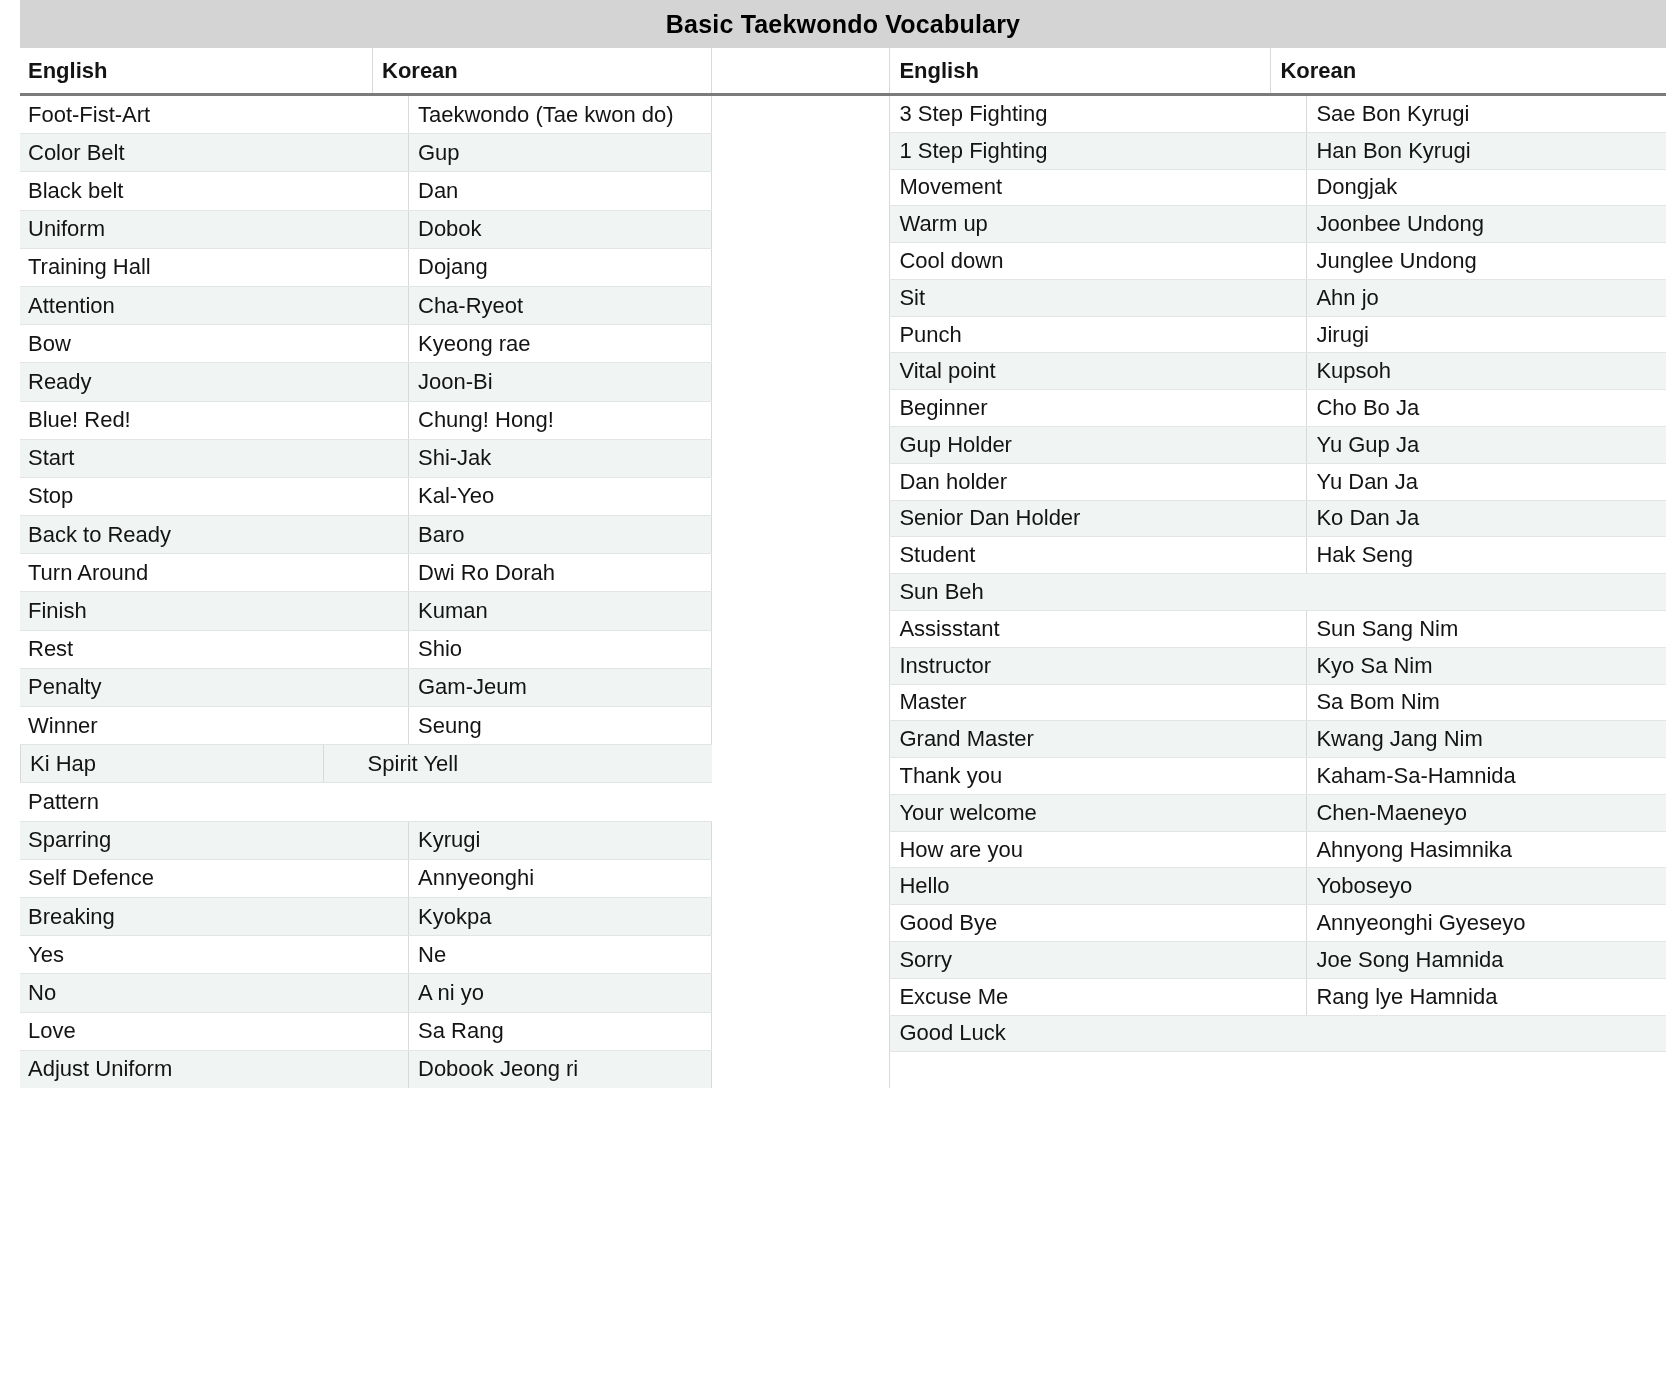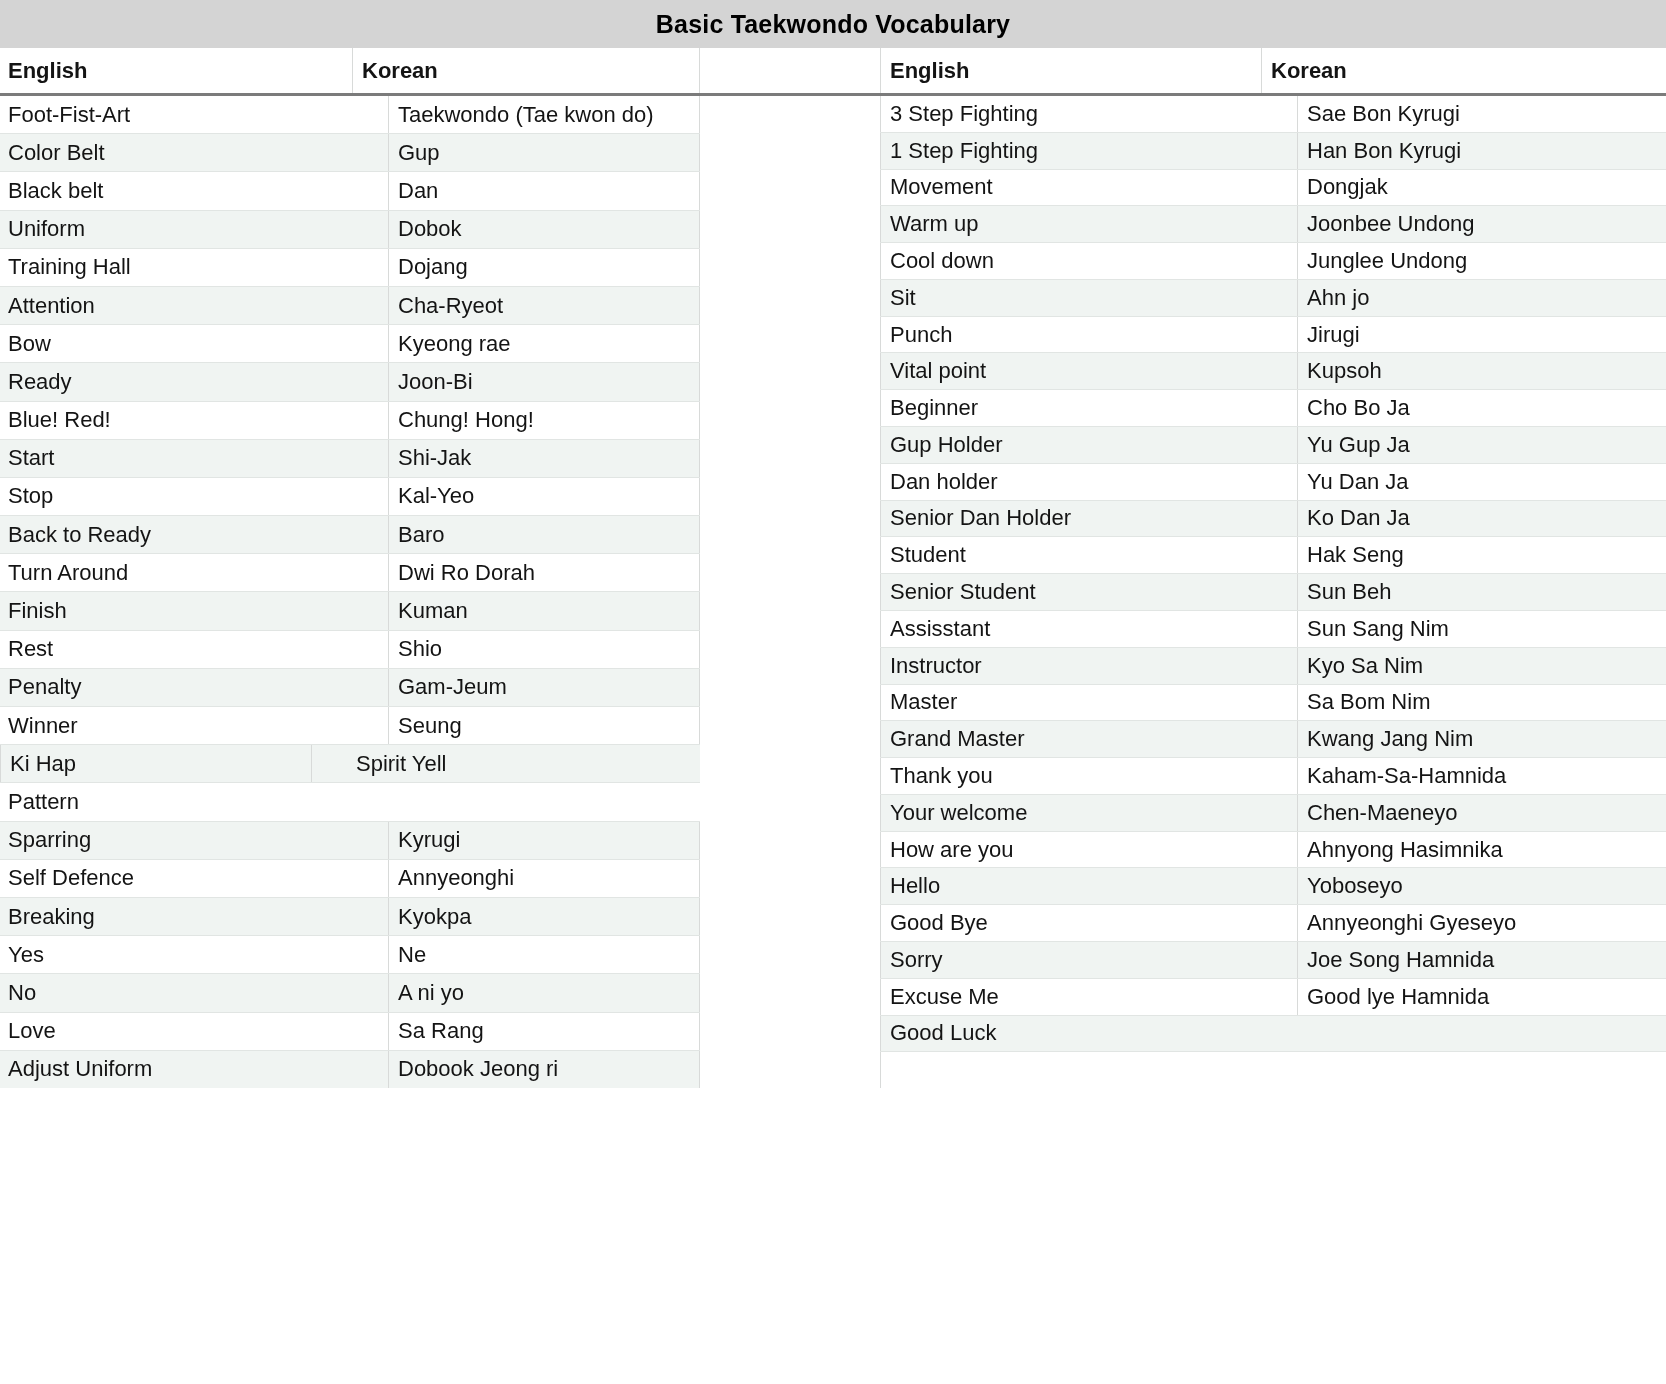--- a/index.html
+++ b/index.html
@@ -4,20 +4,21 @@
 <style>
   html, body { margin: 0; padding: 0; background: #ffffff; }
   .page {
     width: 1666px;
     height: 1384px;
     position: relative;
     background: #ffffff;
     font-family: "Liberation Sans", sans-serif;
     overflow: hidden;
     box-sizing: border-box;
+    padding-left: 20px;
   }
   * { box-sizing: border-box; }
 
   .title-bar {
     height: 48px;
     width: 100%;
     background: #d4d4d4;
     display: flex;
     align-items: center;
     justify-content: center;
@@ -271,21 +272,20 @@
           </div>
           <div class="row">
             <div class="cell col-en">Senior Dan Holder</div>
             <div class="cell col-ko">Ko Dan Ja</div>
           </div>
           <div class="row">
             <div class="cell col-en">Student</div>
             <div class="cell col-ko">Hak Seng</div>
           </div>
           <div class="row">
-            <div class="cell col-en">Senior Student</div>
             <div class="cell col-ko">Sun Beh</div>
           </div>
           <div class="row">
             <div class="cell col-en">Assisstant</div>
             <div class="cell col-ko">Sun Sang Nim</div>
           </div>
           <div class="row">
             <div class="cell col-en">Instructor</div>
             <div class="cell col-ko">Kyo Sa Nim</div>
           </div>
@@ -316,21 +316,21 @@
           <div class="row">
             <div class="cell col-en">Good Bye</div>
             <div class="cell col-ko">Annyeonghi Gyeseyo</div>
           </div>
           <div class="row">
             <div class="cell col-en">Sorry</div>
             <div class="cell col-ko">Joe Song Hamnida</div>
           </div>
           <div class="row">
             <div class="cell col-en">Excuse Me</div>
-            <div class="cell col-ko">Good lye Hamnida</div>
+            <div class="cell col-ko">Rang lye Hamnida</div>
           </div>
           <div class="row">
             <div class="cell col-en">Good Luck</div>
           </div>
           <div class="row empty-row">
             <div class="cell col-en"></div>
             <div class="cell col-ko"></div>
           </div>
         </div>
     </div>

